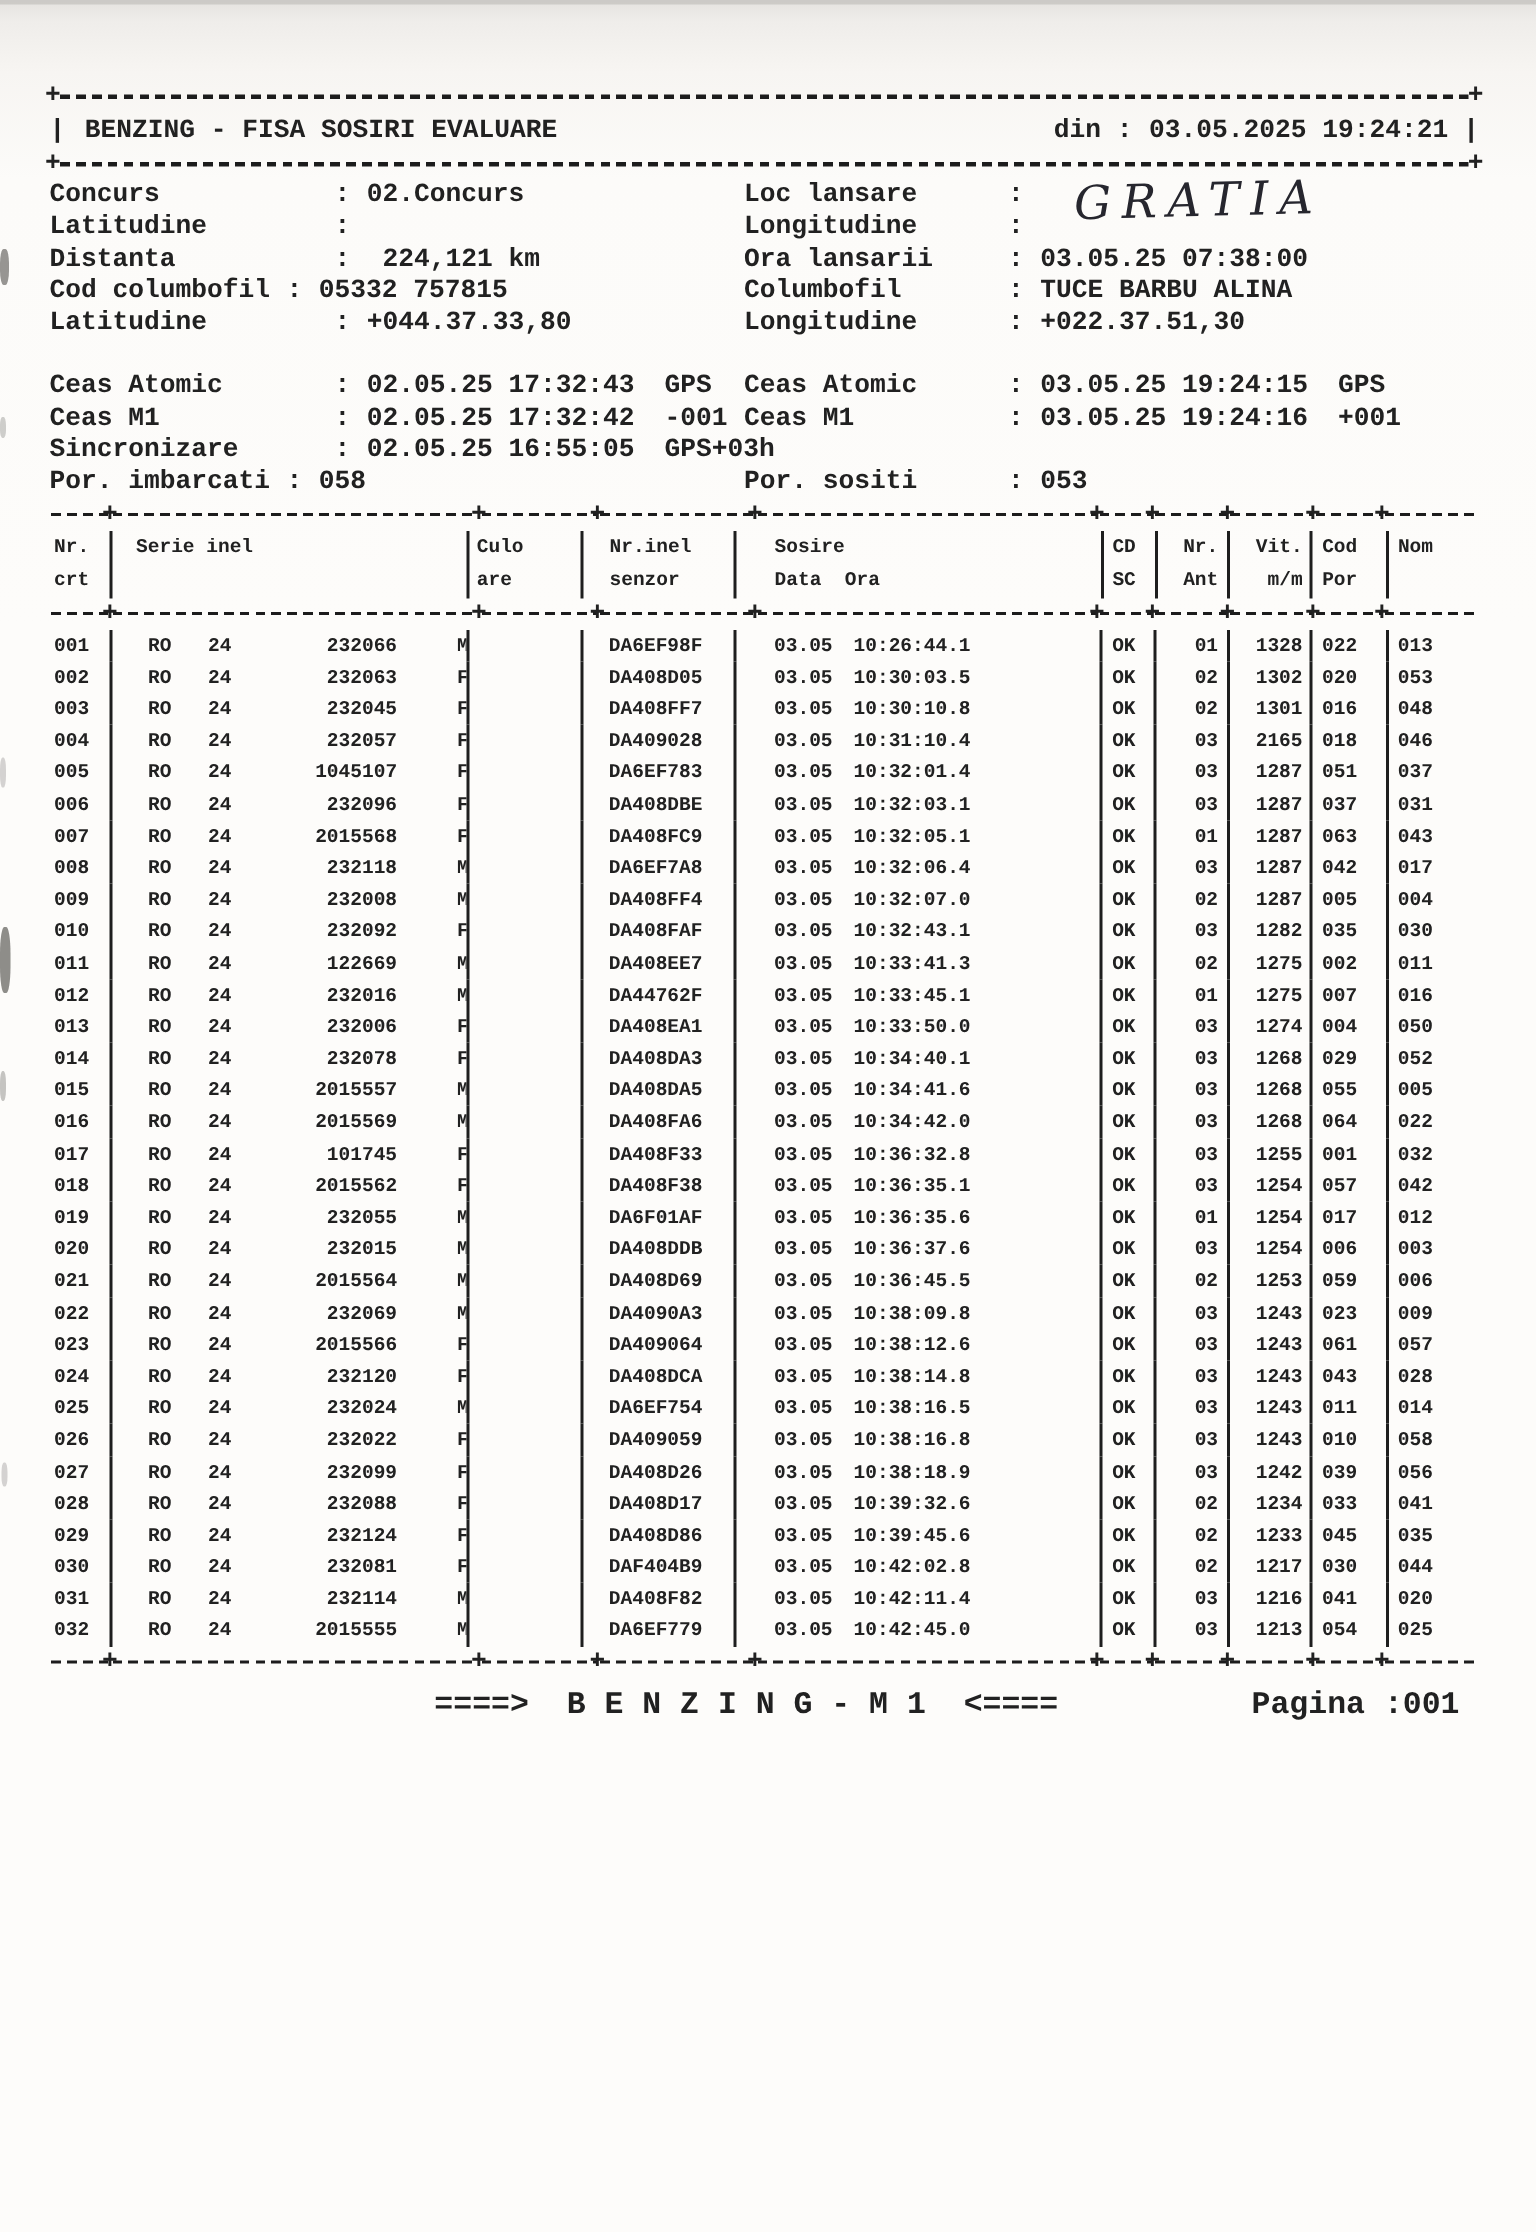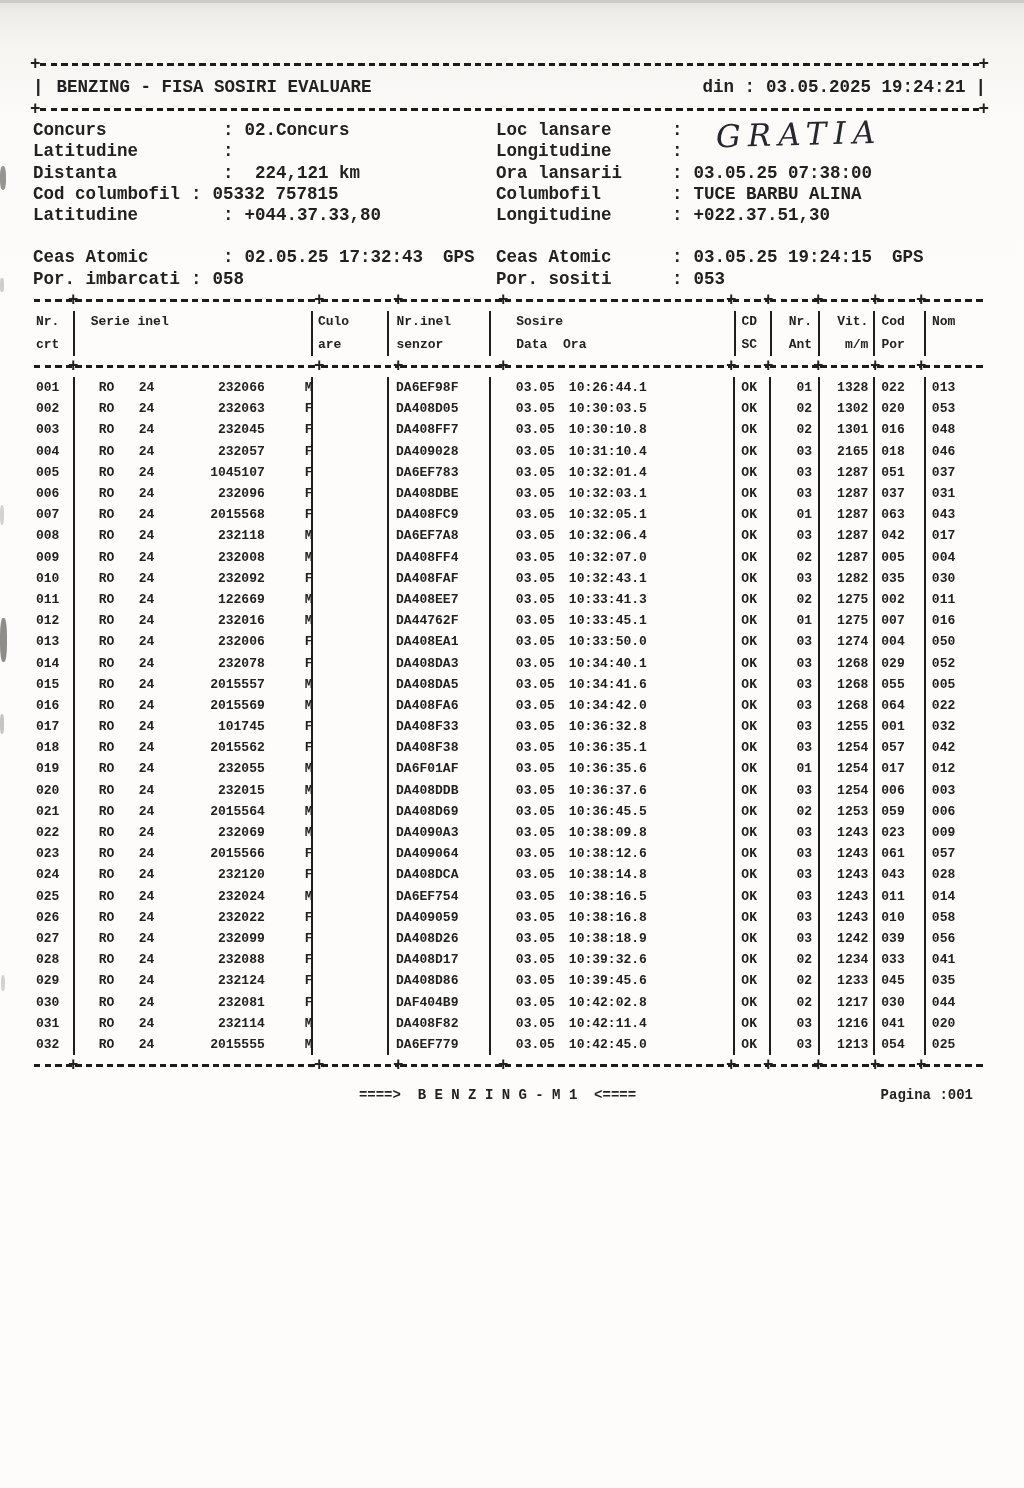--- a/index.html
+++ b/index.html
@@ -33,42 +33,42 @@
     font-weight:400;font-size:31px;letter-spacing:7px;color:#26262e;transform:rotate(-1.5deg);}
   
   .tbl{margin-top:0;font-size:13px;}
   .trow{display:flex;height:21.2px;line-height:21.2px;}
   .throw{height:22.5px;line-height:22.5px;}
   .c{box-sizing:border-box;overflow:hidden;white-space:pre;}
   .c+ .c{border-left:2px solid #1e1e1e;}
   .c1{width:41px;padding-left:3px;}
   .c2{width:246px;}
   .c3{width:79px;}
-  .c4{width:105px;padding-left:7px;}
+  .c4{width:105px;padding-left:17px;}
   .c5{width:252px;padding-left:25px;}
   .c6{width:37px;padding-left:6px;}
   .c7{width:50px;text-align:right;padding-right:6px;}
   .c8{width:57px;text-align:right;padding-right:5px;}
   .c9{width:52px;padding-left:6px;}
   .c10{width:64px;padding-left:6px;}
   .c2 .sc{display:inline-block;margin-left:24px;width:40px;}
   .c2 .sy{display:inline-block;width:38px;}
   .c2 .sn{display:inline-block;width:88px;text-align:right;}
   .c2 .sx{display:inline-block;margin-left:40px;width:24px;}
   .c2.hpad{padding-left:16px;}
   .c5 .st{margin-left:14px;}
   .seprow{display:flex;height:21px;}
   .sepc{position:relative;box-sizing:border-box;}
   .sepc::before{content:"";position:absolute;left:1px;right:1px;top:9px;height:2.6px;
     background:repeating-linear-gradient(90deg,#1c1c1c 0 6.5px,transparent 6.5px 10.6px);}
   .sepc:not(:first-child)::after{content:"+";position:absolute;left:-6px;top:0;height:21px;line-height:21px;font-size:17.5px;}
   .w1{width:41px}.w2{width:246px}.w3{width:79px}.w4{width:105px}.w5{width:228px}
   .w6{width:37px}.w7{width:50px}.w8{width:57px}.w9{width:46px}.w10{width:64px}
   
-  .footer{position:relative;height:22px;line-height:22px;margin-top:8px;font-size:14px;}
+  .footer{position:relative;height:22px;line-height:22px;margin-top:8px;font-size:21px;}
   .banner{text-align:center;padding-right:24px;white-space:pre;}
   .pagina{position:absolute;right:13px;top:0;white-space:pre;}
 </style>
 </head>
 <body>
 
 <div class="page">
 
   <div class="smudge" style="left:0;top:166px;width:6px;height:24px;opacity:.55;"></div>
   <div class="smudge" style="left:0;top:278px;width:4px;height:14px;opacity:.25;"></div>
@@ -126,20 +126,27 @@
         <span class="rseg"><span class="lab">Longitudine</span><span class="colon">:</span><span class="val">+022.37.51,30</span></span>
       </div>
     </div>
 
     <div class="clocks">
       <div class="crow">
         <span class="lab">Ceas Atomic</span><span class="colon">:</span><span class="val">02.05.25 17:32:43</span><span class="flag">GPS</span>
         <span class="rseg"><span class="lab">Ceas Atomic</span><span class="colon">:</span><span class="val">03.05.25 19:24:15</span><span class="flag">GPS</span></span>
       </div>
       <div class="crow">
+        <span class="lab">Ceas M1</span><span class="colon">:</span><span class="val">02.05.25 17:32:42</span><span class="flag">-001</span>
+        <span class="rseg"><span class="lab">Ceas M1</span><span class="colon">:</span><span class="val">03.05.25 19:24:16</span><span class="flag">+001</span></span>
+      </div>
+      <div class="crow">
+        <span class="lab">Sincronizare</span><span class="colon">:</span><span class="val">02.05.25 16:55:05</span><span class="flag">GPS+03h</span>
+      </div>
+      <div class="crow">
         <span class="lab long">Por. imbarcati</span><span class="colon">:</span><span class="val">058</span>
         <span class="rseg"><span class="lab">Por. sositi</span><span class="colon">:</span><span class="val">053</span></span>
       </div>
     </div>
 
     <div class="tbl">
       <div class="seprow">
         <div class="sepc w1"></div>
           <div class="sepc w2"></div>
           <div class="sepc w3"></div>

